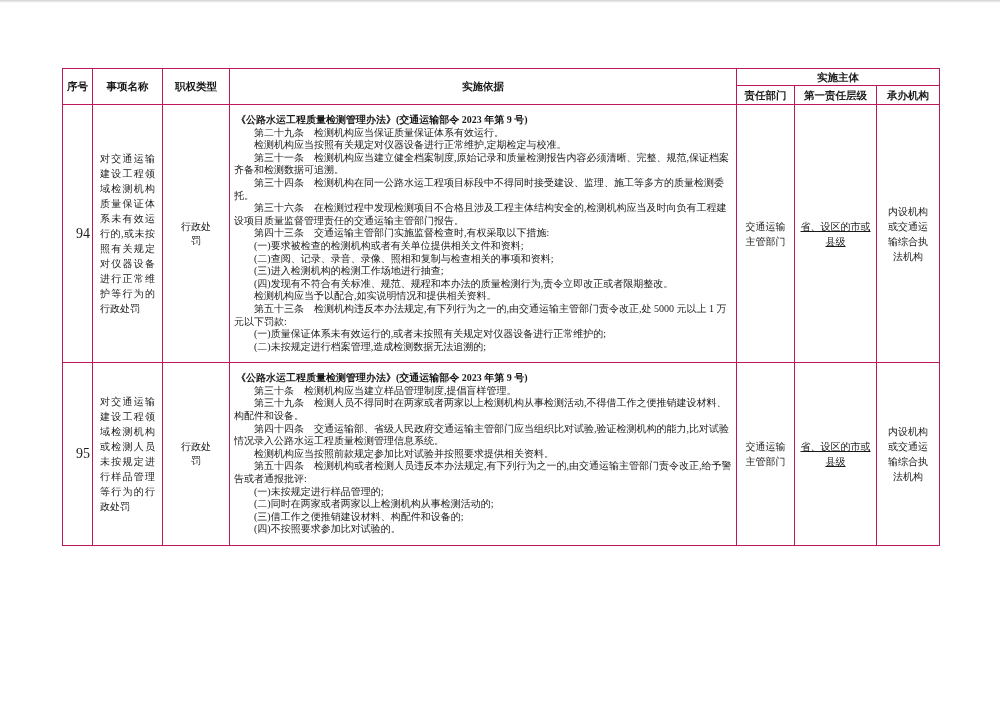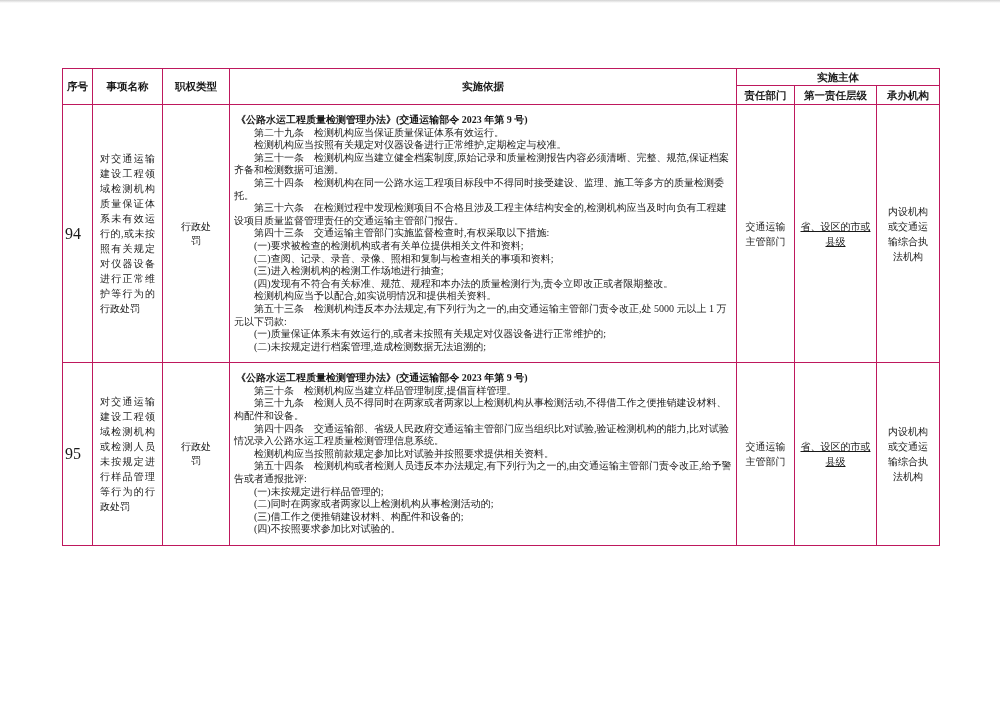--- a/index.html
+++ b/index.html
@@ -34,22 +34,22 @@
   .doc-table th {
     font-size: 10.5px;
     font-weight: bold;
     text-align: center;
     padding: 1px 2px;
     line-height: 13px;
   }
   th.h-main { height: 17px; }
   th.h-sub  { height: 19px; }
   td.c-no {
-    text-align: left;
-    font-size: 16px;
+    text-align: right;
+    font-size: 14px;
     padding: 2px;
   }
   td.c-name {
     font-size: 10px;
     line-height: 15px;
     padding: 2px 7px;
     text-align: justify;
     text-justify: inter-ideograph;
     word-break: break-all;
     margin-left: 28px;

